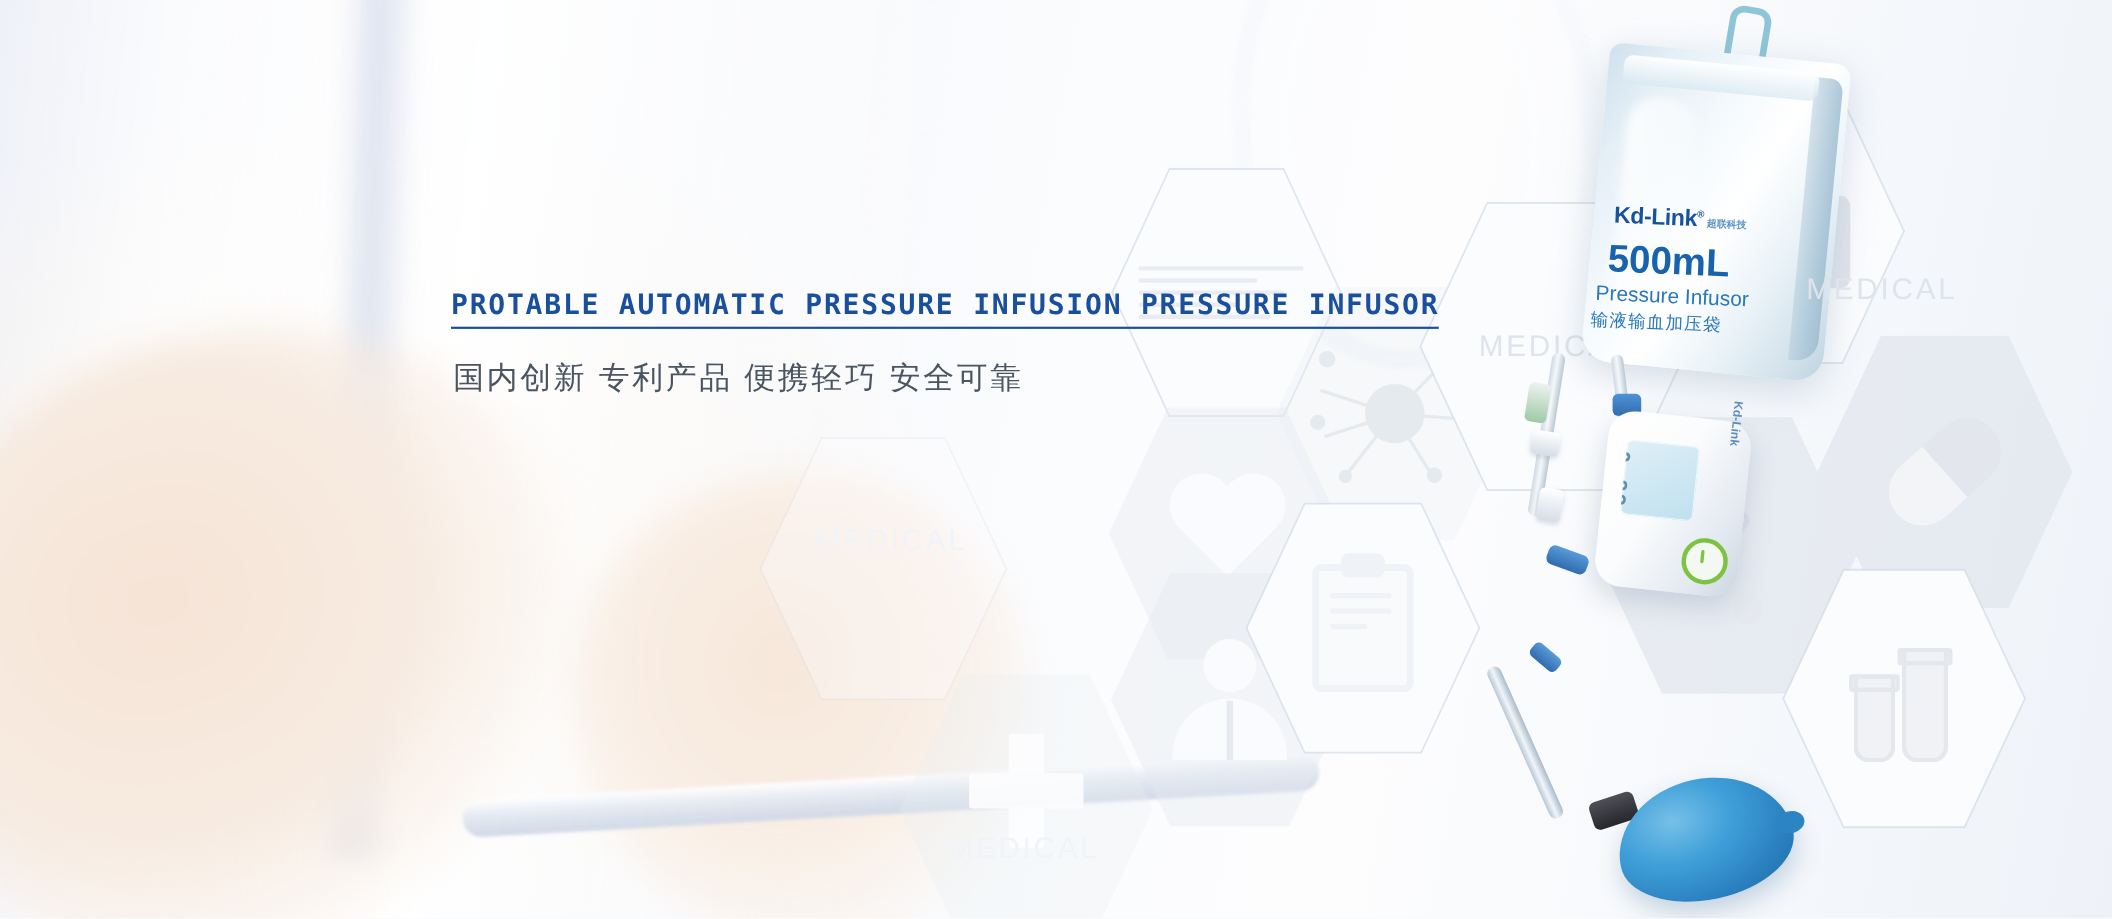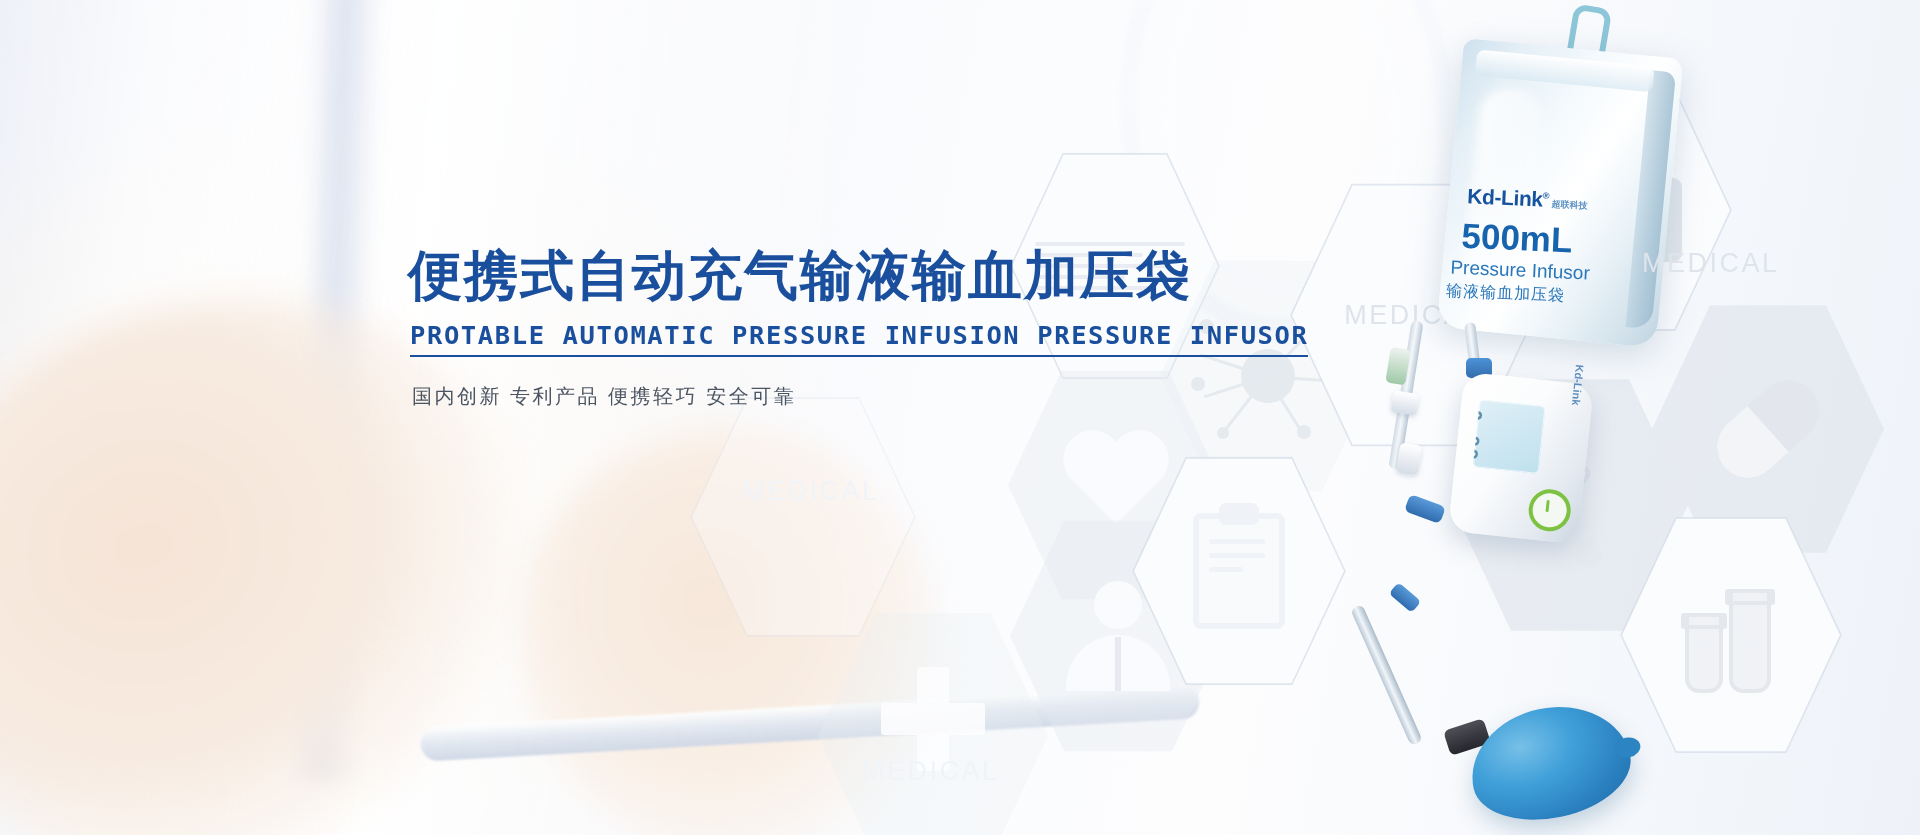--- a/index.html
+++ b/index.html
@@ -337,21 +337,21 @@
     margin:16px 0 0 2px;
     font-size:25.5px;letter-spacing:1.6px;
     color:#1a4f9e;font-weight:700;
     font-family:"DejaVu Sans Mono","Liberation Mono",monospace;
     border-bottom:2px solid #1a4f9e;
     display:inline-block;padding-bottom:5px;
     white-space:nowrap;
   }
   .tagline{
     margin:26px 0 0 4px;
-    font-size:20px;letter-spacing:2.5px;
+    font-size:28px;letter-spacing:2.5px;
     color:#4b5562;font-weight:400;
     font-family:"Liberation Sans","DejaVu Sans",sans-serif;
   }
   .cta{
     margin-top:34px;margin-left:4px;
     display:inline-block;
     background:#1a52ab;
     color:#ffffff;
     font-size:22px;letter-spacing:2px;
     font-family:"Liberation Sans","DejaVu Sans",sans-serif;
@@ -519,18 +519,17 @@
     <div class="clamp-blue"></div>
     <div class="clamp-blue2"></div>
     <div class="bulb-tube"></div>
     <div class="bulb-nozzle"></div>
     <div class="bulb">
         <div class="bulb-tail"></div>
       </div>
   </div>
 
   <div class="copy">
-    <h1 class="headline">便携式自动充气输液输血加压袋</h1>
     <div><span class="subline">PROTABLE AUTOMATIC PRESSURE INFUSION PRESSURE INFUSOR</span></div>
     <p class="tagline">国内创新 专利产品 便携轻巧 安全可靠</p>
   </div>
 
 </div>
 
 </body></html>

